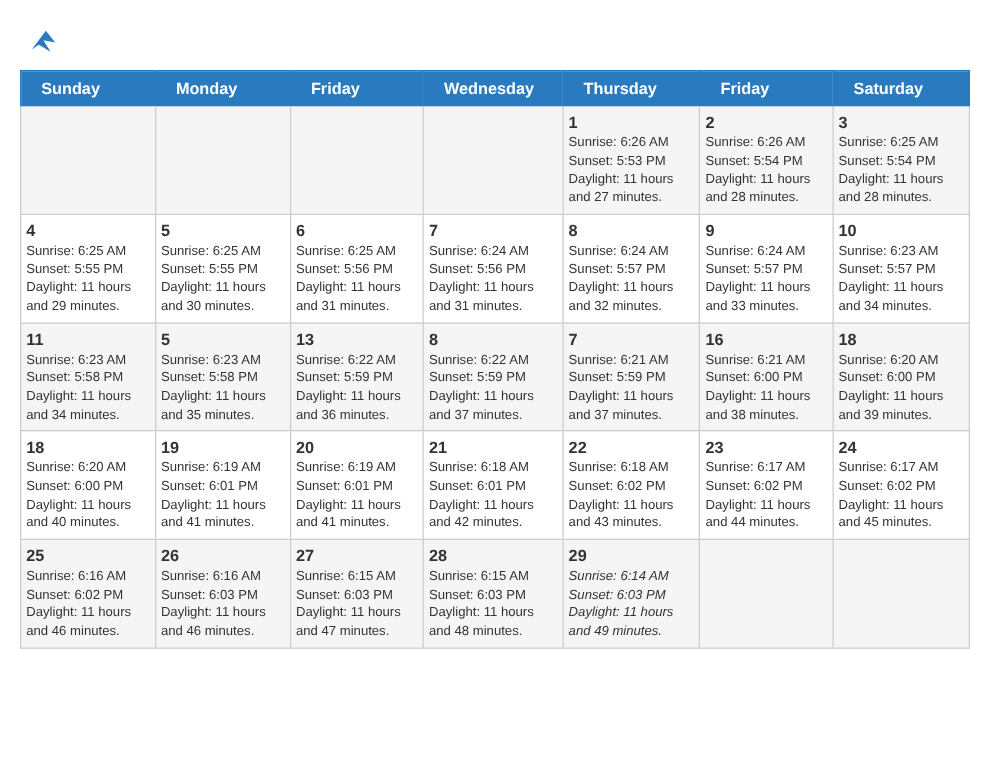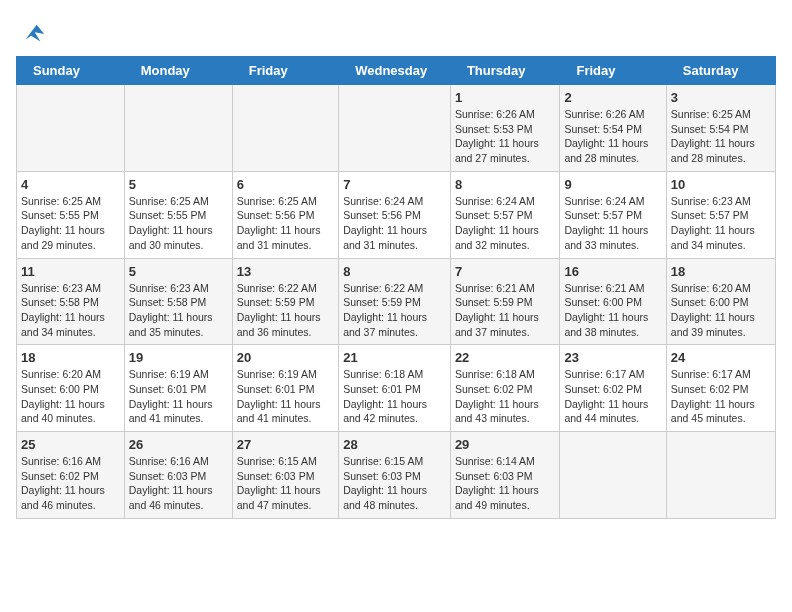--- a/index.html
+++ b/index.html
@@ -304,21 +304,21 @@
 Daylight: 11 hours and 47 minutes.</div>
         </td>
         <td>
           <span class="day-num">28</span>
           <div class="day-info" style="white-space: pre-line;">Sunrise: 6:15 AM
 Sunset: 6:03 PM
 Daylight: 11 hours and 48 minutes.</div>
         </td>
         <td>
           <span class="day-num">29</span>
-          <div class="day-info" style="white-space: pre-line;">Sunrise: 6:14 AM
+          <div class="day-info" style="white-space: pre-line; font-style: italic;">Sunrise: 6:14 AM
 Sunset: 6:03 PM
 Daylight: 11 hours and 49 minutes.</div>
         </td>
         <td class="empty-cell"></td>
         <td class="empty-cell"></td>
       </tr>
     </tbody>
 </table>
 
 </body></html>

